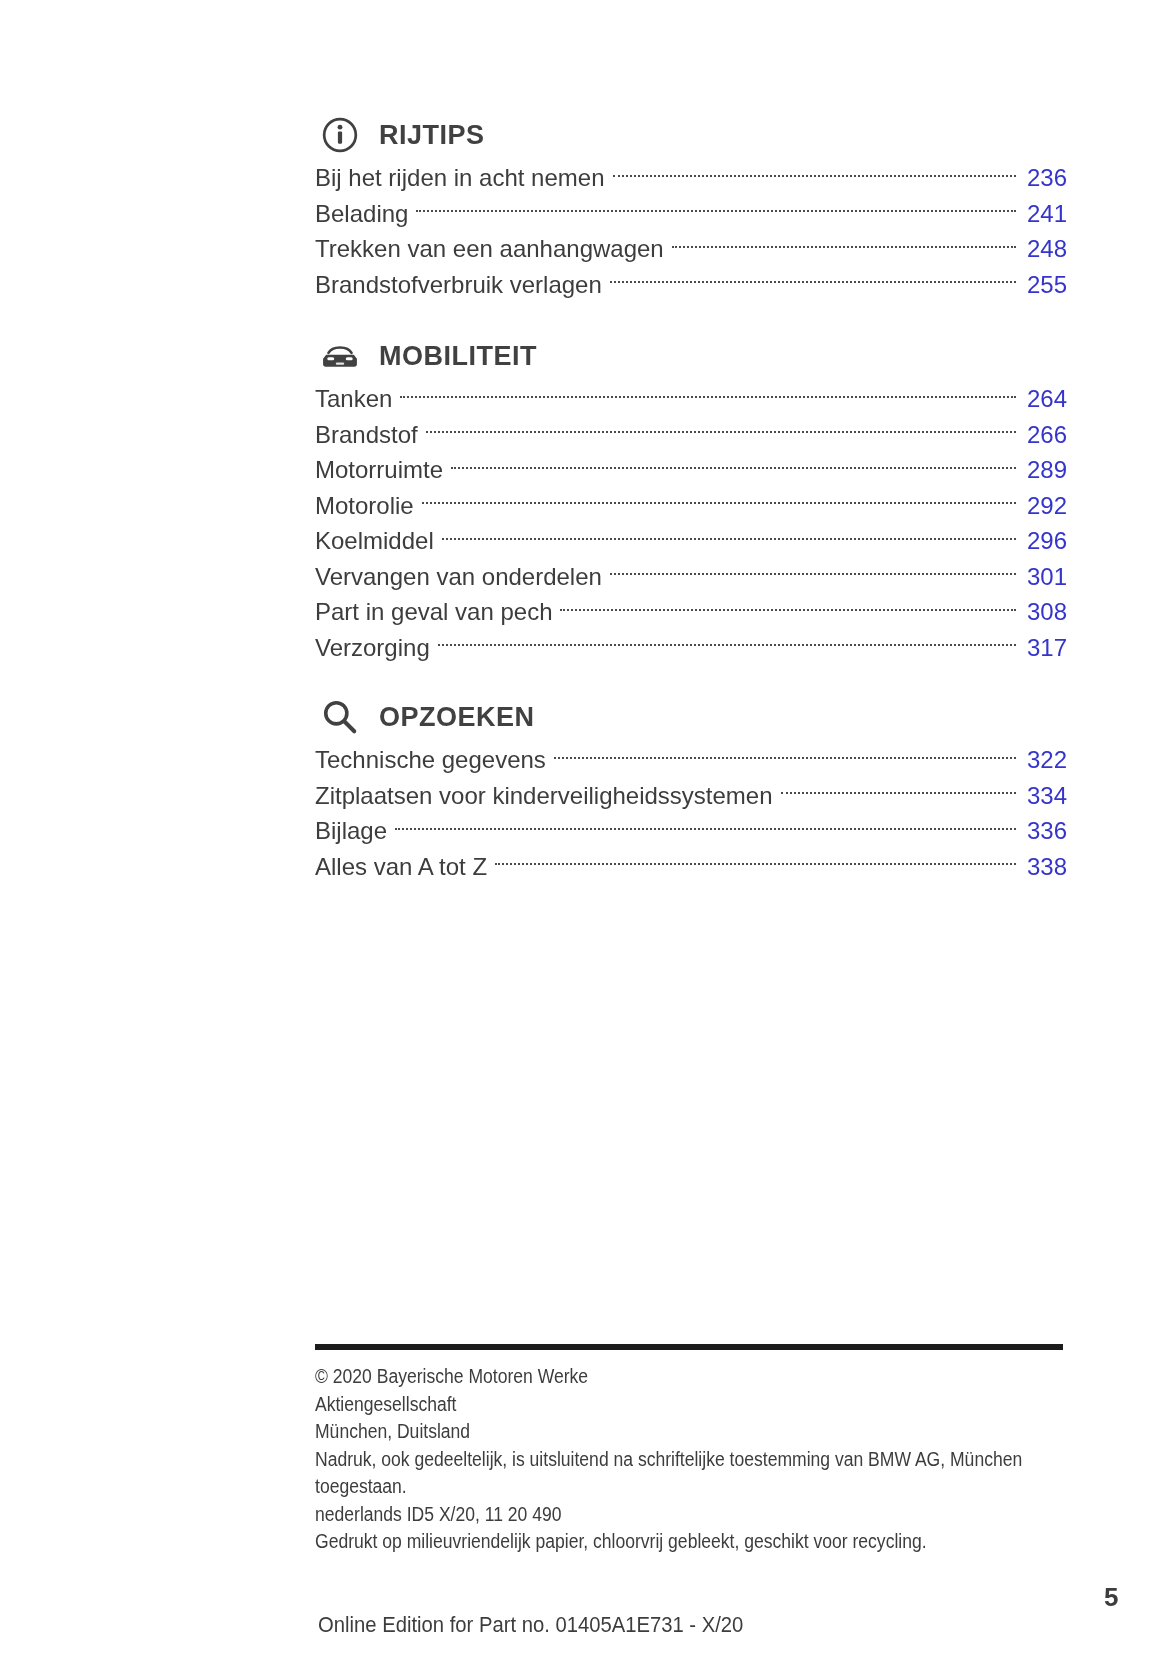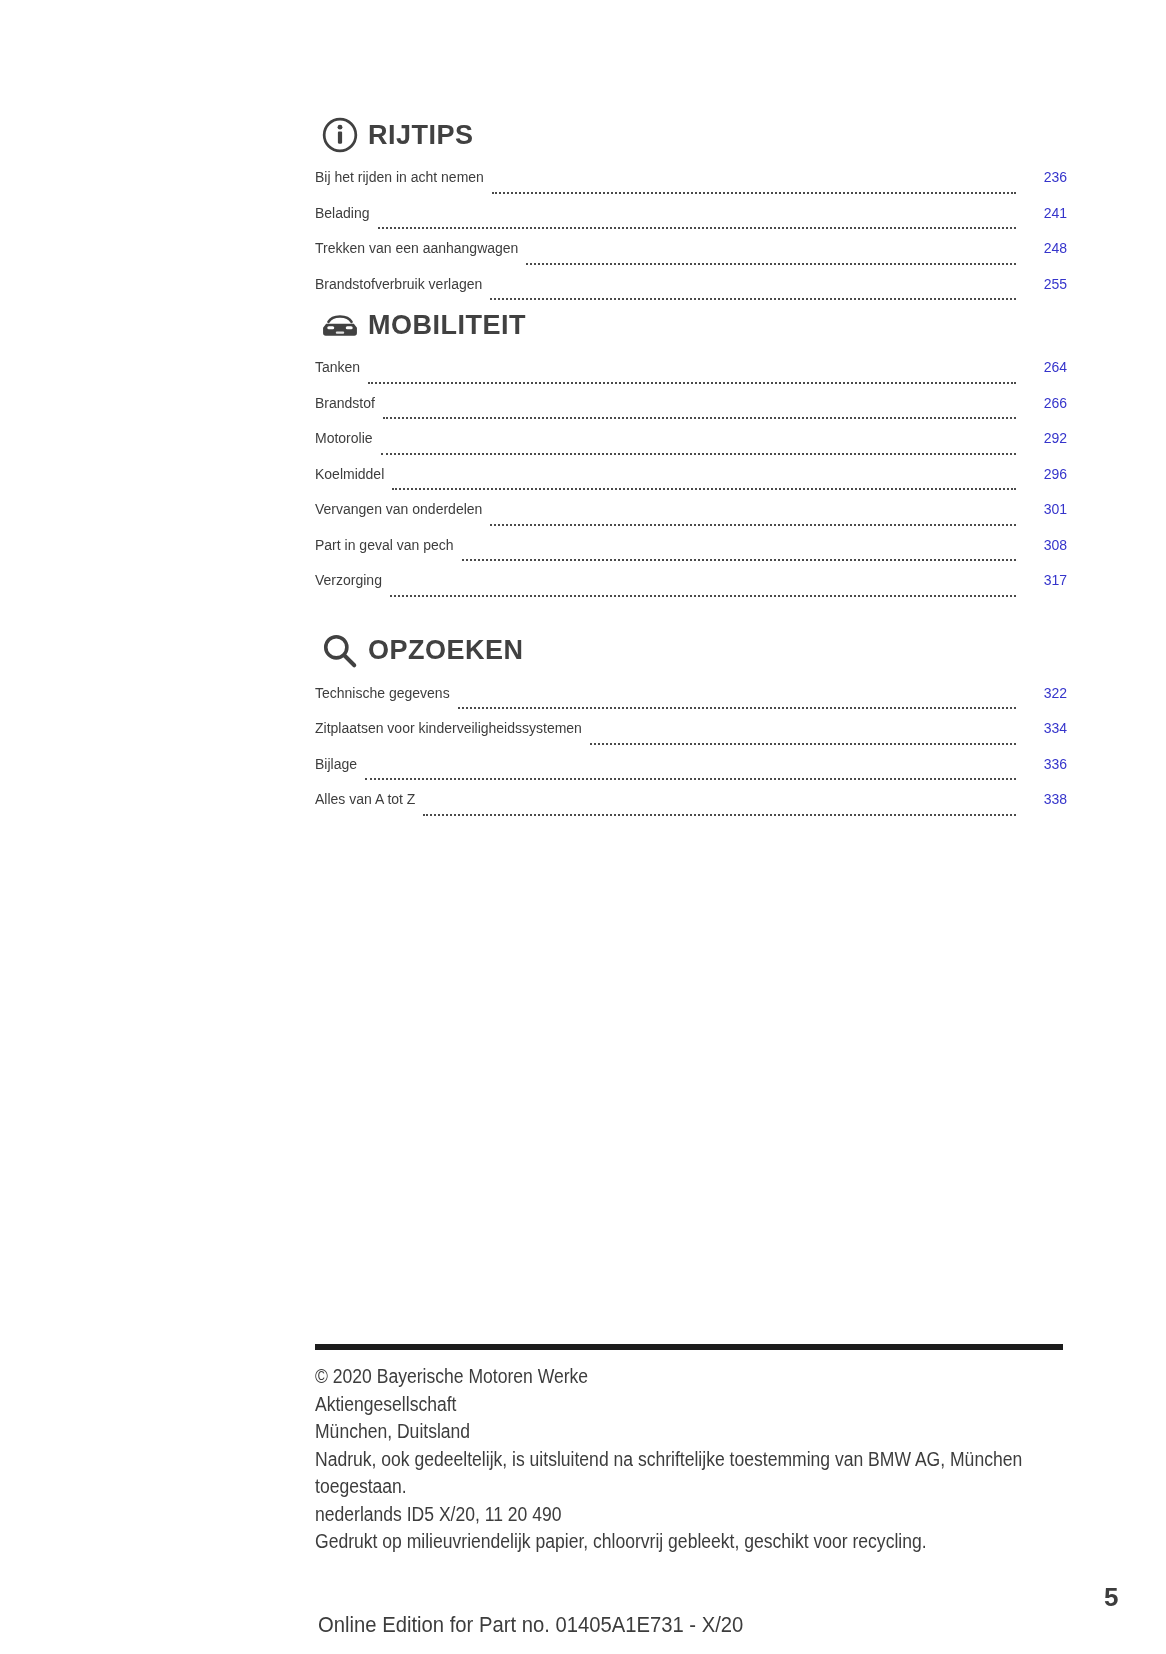--- a/index.html
+++ b/index.html
@@ -19,49 +19,49 @@
   .content {
     position: absolute;
     left: 315px;
     top: 0;
     width: 752px;
   }
 
   .section-header {
     display: flex;
     align-items: center;
-    gap: 8px;
+    gap: 19px;
     height: 46px;
   }
   .section-header .hdr-icon {
     width: 40px;
     height: 40px;
     display: flex;
     align-items: center;
     justify-content: center;
     margin-left: 5px;
     flex: 0 0 auto;
   }
   .section-title {
     font-size: 27px;
     font-weight: bold;
     color: #414141;
     letter-spacing: 0.5px;
   }
 
   #section-rijtips   { margin-top: 112px; }
-  #section-mobiliteit{ }
+  #section-mobiliteit{ margin-top: 31px; }
   #section-opzoeken  { margin-top: 29px; }
 
   .toc-list { margin-top: 2px; }
 
   .toc-row {
     display: flex;
-    align-items: flex-end;
-    font-size: 14px;
+    align-items: center;
+    font-size: 24px;
     line-height: 35.5px;
     color: #3d3d3d;
   }
   .toc-label { white-space: nowrap; flex: 0 0 auto; }
   .leader {
     flex: 1 1 auto;
     min-width: 20px;
     border-bottom: 2.5px dotted #4a4a4a;
     margin: 0 7px 0 8px;
     transform: translateY(-2px);
@@ -180,20 +180,25 @@
     <span class="toc-page">264</span>
   </div>
 
   <div class="toc-row">
     <span class="toc-label">Brandstof</span>
     <span class="leader"></span>
     <span class="toc-page">266</span>
   </div>
 
 
+  <div class="toc-row">
+    <span class="toc-label">Motorruimte</span>
+    <span class="leader"></span>
+    <span class="toc-page">289</span>
+  </div>
 
   <div class="toc-row">
     <span class="toc-label">Motorolie</span>
     <span class="leader"></span>
     <span class="toc-page">292</span>
   </div>
 
   <div class="toc-row">
     <span class="toc-label">Koelmiddel</span>
     <span class="leader"></span>

